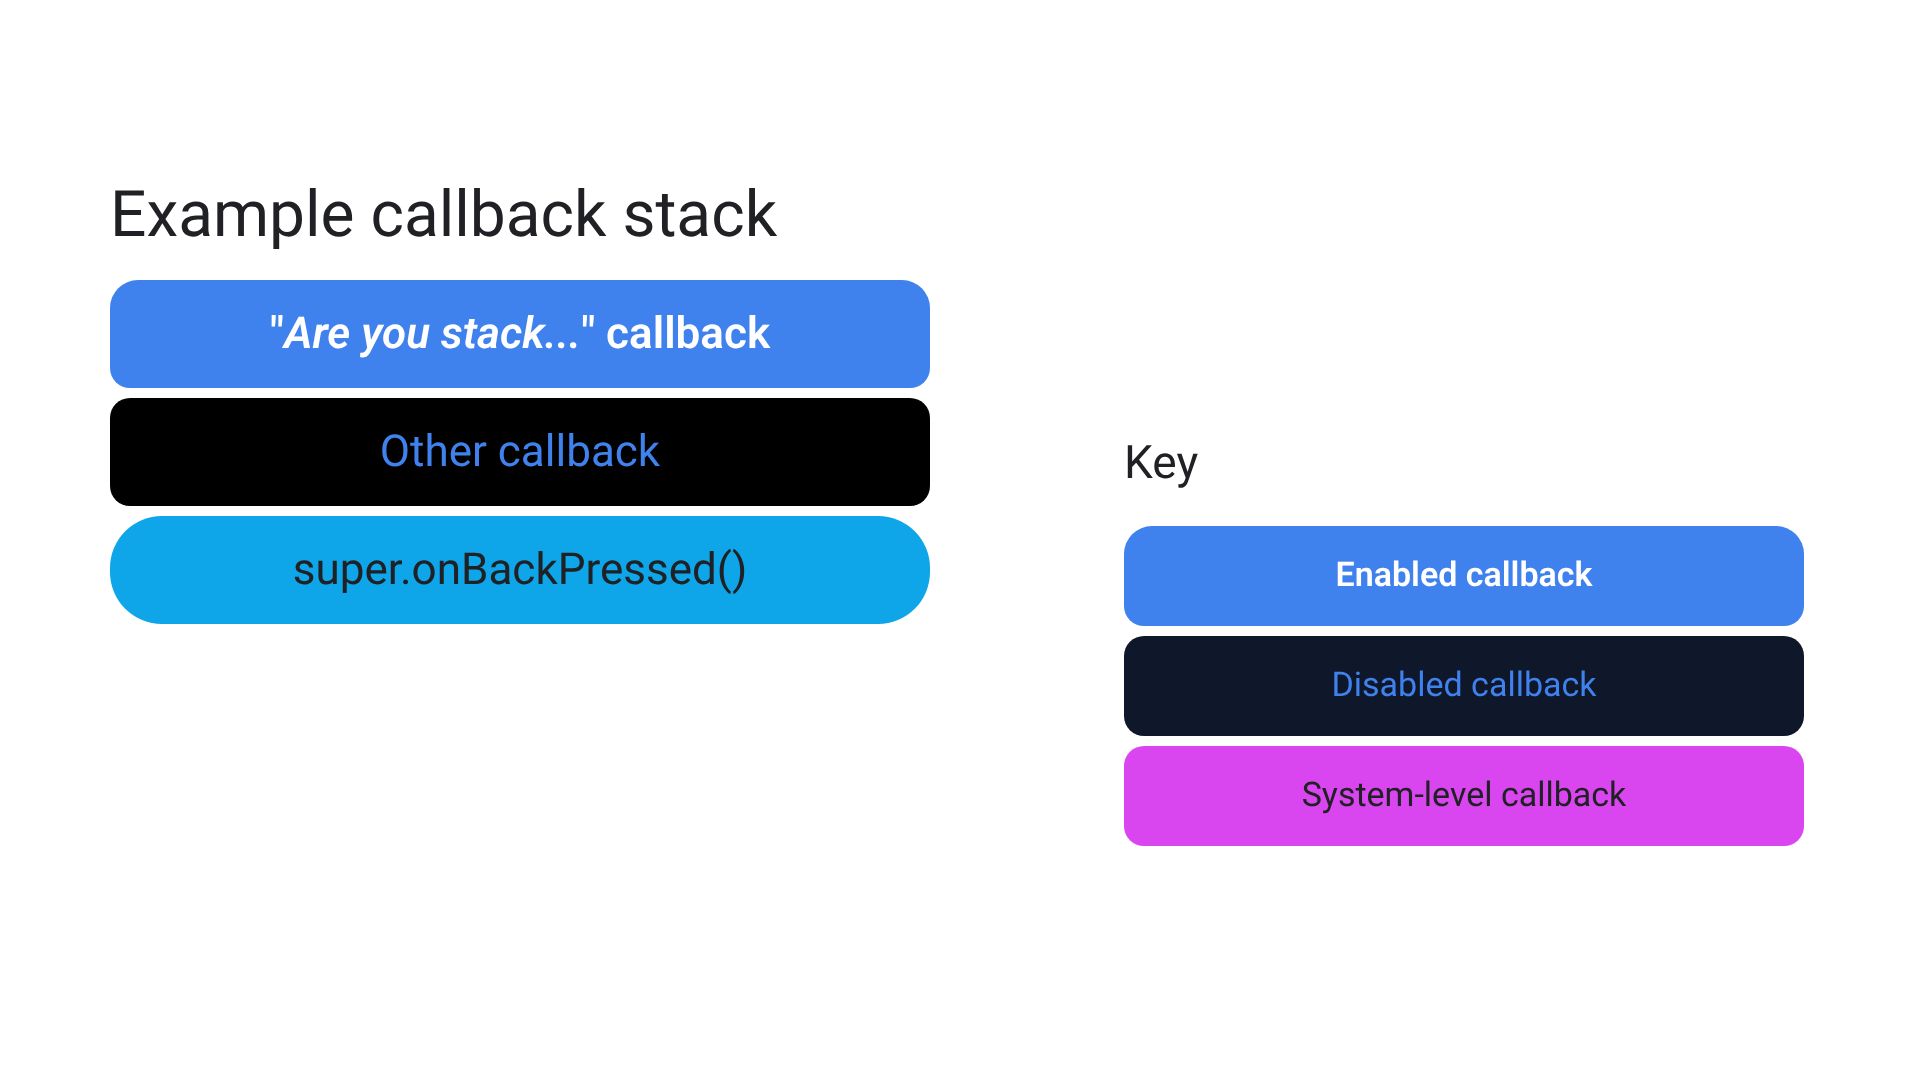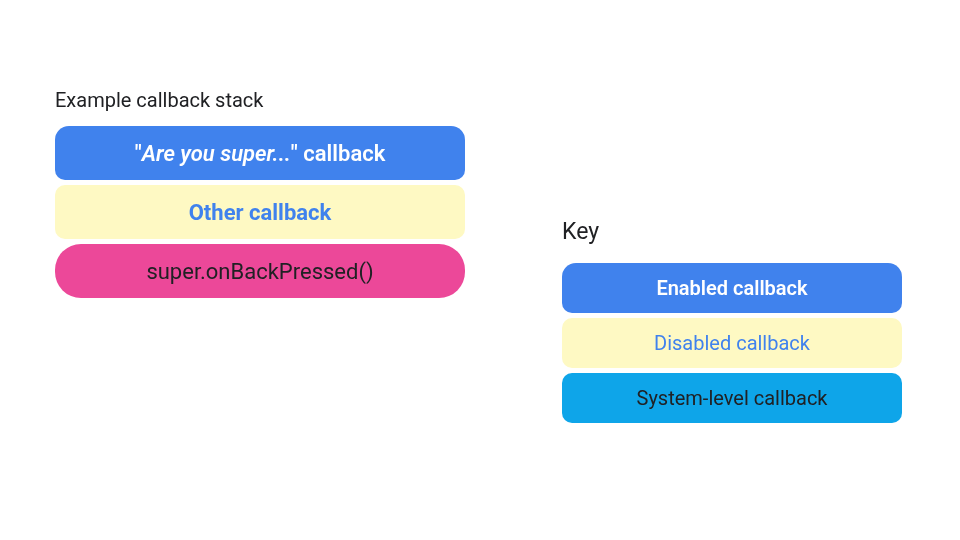--- a/index.html
+++ b/index.html
@@ -14,21 +14,21 @@
       background: #ffffff;
       position: relative;
     }
     .stack-section {
       position: absolute;
       left: 55px;
       top: 88px;
       width: 410px;
     }
     .stack-title {
-      font-size: 20px;
+      font-size: 32px;
       font-weight: 400;
       color: #202124;
       margin-bottom: 14px;
     }
     .stack-item {
       width: 100%;
       height: 54px;
       border-radius: 10px;
       display: flex;
       align-items: center;
@@ -38,26 +38,26 @@
     }
     .stack-item-top {
       border-radius: 14px 14px 10px 10px;
     }
     .enabled {
       background: #4082ed;
       color: #ffffff;
       font-weight: 600;
     }
     .disabled {
-      background: #fef9c3;
+      background: #000000;
       color: #4082ed;
-      font-weight: 700;
+      font-weight: 400;
     }
     .system {
-      background: #ec4899;
+      background: #0ea5e9;
       color: #202124;
       font-weight: 400;
       border-radius: 26px;
     }
     .italic {
       font-style: italic;
     }
     .key-section {
       position: absolute;
       left: 562px;
@@ -70,51 +70,51 @@
       color: #202124;
       margin-bottom: 18px;
     }
     .key-item {
       width: 100%;
       height: 50px;
       border-radius: 10px;
       display: flex;
       align-items: center;
       justify-content: center;
-      font-size: 20px;
+      font-size: 17px;
       margin-bottom: 5px;
     }
     .key-item-top {
       border-radius: 14px 14px 10px 10px;
     }
     .key-enabled {
       background: #4082ed;
       color: #ffffff;
       font-weight: 600;
     }
     .key-disabled {
-      background: #fef9c3;
+      background: #0f172a;
       color: #4082ed;
       font-weight: 400;
     }
     .key-system {
-      background: #0ea5e9;
+      background: #d946ef;
       color: #202124;
       font-weight: 400;
     }
   </style>
 </head>
 <body>
 
 <div class="stack-section">
   <div class="stack-title">Example callback stack</div>
 
   <div class="stack-item stack-item-top enabled">
     <span>
-      <span>"</span><span class="italic">Are you super...</span><span>" callback</span>
+      <span>"</span><span class="italic">Are you stack...</span><span>" callback</span>
     </span>
   </div>
 
   <div class="stack-item disabled">
     <span>Other callback</span>
   </div>
 
 
 
   <div class="stack-item system">

